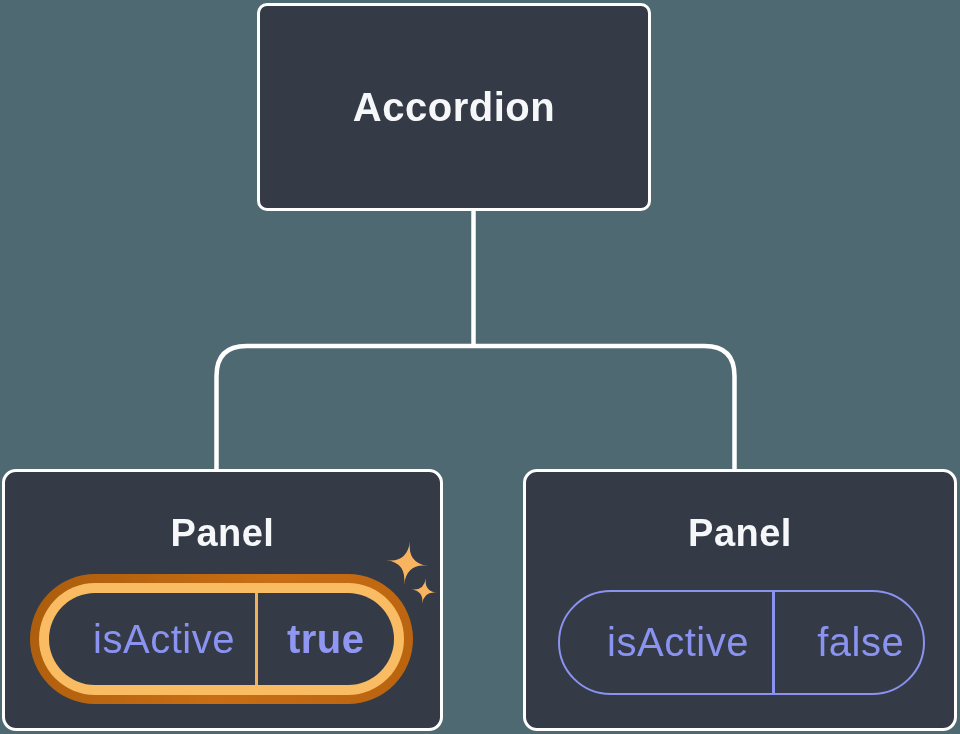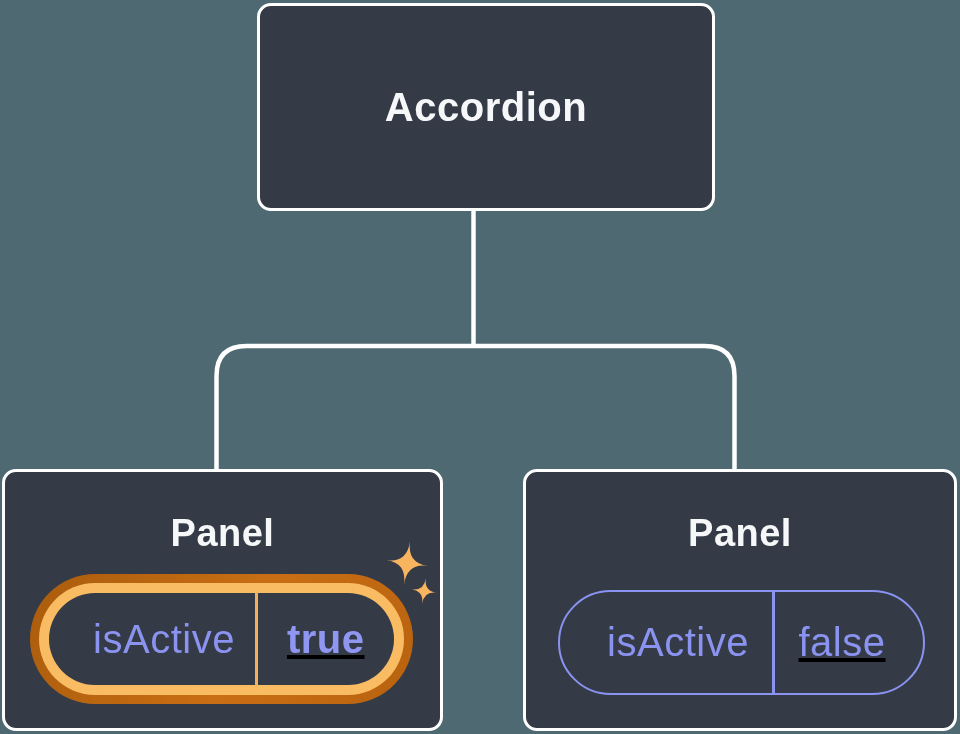--- a/index.html
+++ b/index.html
@@ -25,22 +25,22 @@
 
   .node {
     position: absolute;
     background: #343a46;
     border: 3.5px solid #ffffff;
     border-radius: 14px;
     box-sizing: border-box;
   }
   .node-root {
     left: 257px; top: 3px;
-    width: 458px; height: 208px;
-    display: flex; align-items: center; justify-content: center;
+    width: 394px; height: 208px;
+    display: flex; align-items: center; justify-content: center; border-radius: 10px;
   }
   .root-label {
     color: #f6f7f9;
     font-size: 40px;
     font-weight: 600;
     letter-spacing: 0.5px;
   }
   .node-panel-left  { left: 2px;   top: 469px; width: 441px; height: 262px; }
   .node-panel-right { left: 523px; top: 469px; width: 434px; height: 262px; }
 
@@ -82,21 +82,21 @@
   .pill-highlight .prop-cell-name {
     width: 206px;
     display: flex; align-items: center; justify-content: center;
   }
   .pill-highlight .pill-divider {
     width: 2.5px;
     background: #f3b05b;
   }
   .pill-highlight .prop-cell-value {
     flex: 1;
-    display: flex; align-items: center; justify-content: center; text-decoration: underline;
+    display: flex; align-items: center; justify-content: center;
   }
 
   
   .pill-plain {
     position: absolute;
     left: 32px; top: 118px;
     width: 367px; height: 105px;
     border: 2.5px solid #8a93f0;
     border-radius: 55px;
     box-sizing: border-box;
@@ -107,21 +107,21 @@
   .pill-plain .prop-cell-name {
     width: 212px;
     display: flex; align-items: center; justify-content: center;
   }
   .pill-plain .pill-divider {
     width: 2.5px;
     background: #8a93f0;
   }
   .pill-plain .prop-cell-value {
     flex: 1;
-    display: flex; align-items: center; justify-content: flex-start; text-decoration: underline;
+    display: flex; align-items: center; justify-content: center;
   }
 
   .prop-text {
     color: #8a93f0;
     font-size: 40px;
     font-weight: 400;
     letter-spacing: 0.5px;
     margin-left: 24px;
   }
   .prop-text-bold {

